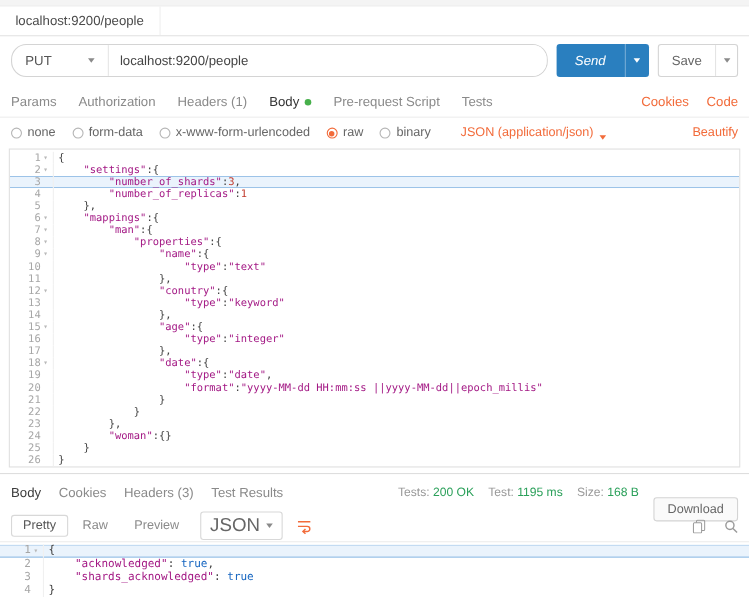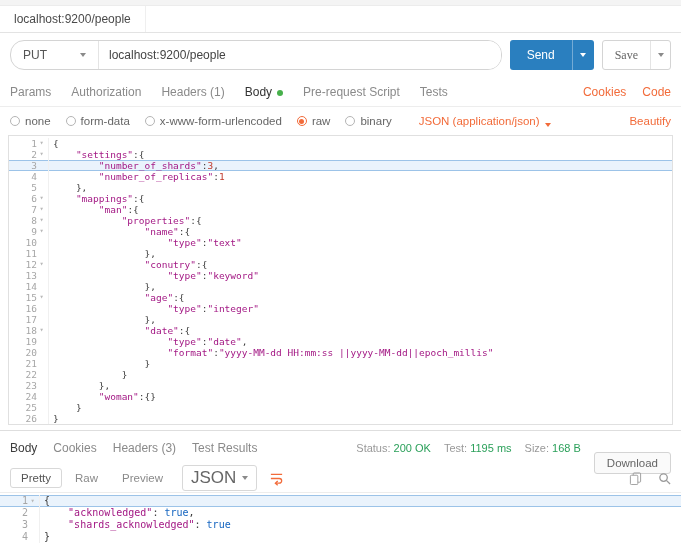--- a/index.html
+++ b/index.html
@@ -14,26 +14,26 @@
 
   .req-row { display:flex; align-items:center; padding:7px 10px; gap:8px; flex:none; }
   .url-group { display:flex; flex:1; border:1px solid #d4d4d4; border-radius:14px; height:30px; background:#fff; overflow:hidden; }
   .method { width:88px; display:flex; align-items:center; justify-content:space-between; padding:0 12px; font-size:12px; color:#555;
             border-right:1px solid #e4e4e4; cursor:pointer; flex:none; }
   .caret { width:0; height:0; border-left:3.5px solid transparent; border-right:3.5px solid transparent;
            border-top:4px solid currentColor; display:inline-block; color:#8a8a8a; }
   .url-input { flex:1; border:none; outline:none; padding:0 10px; font-size:12px; color:#444; font-family:"Liberation Sans",sans-serif; }
 
   .send-btn { display:flex; height:30px; border-radius:3px; overflow:hidden; background:var(--send-blue,#2A7FBF); color:#fff; font-size:12px; flex:none; }
-  .send-main { padding:0 17px; display:flex; align-items:center; cursor:pointer; }
+  .send-main { padding:0 17px; display:flex; align-items:center; cursor:pointer;font-style:italic; }
   .send-caret { width:22px; display:flex; align-items:center; justify-content:center; border-left:1px solid rgba(255,255,255,.35); cursor:pointer; }
   .send-caret .caret { color:#fff; }
 
   .save-btn { display:flex; height:30px; border:1px solid #d4d4d4; border-radius:3px; background:#fff; color:#666; font-size:12px; flex:none; }
-  .save-main { padding:0 12px; display:flex; align-items:center; cursor:pointer;font-family:Liberation Serif, serif; }
+  .save-main { padding:0 12px; display:flex; align-items:center; cursor:pointer; }
   .save-caret { width:20px; display:flex; align-items:center; justify-content:center; border-left:1px solid #e4e4e4; cursor:pointer; }
 
   .req-tabs { display:flex; align-items:center; padding:0 10px; height:30px; font-size:12px; color:#8a8a8a;
               border-bottom:1px solid #ededed; flex:none; }
   #req-tabs-list { display:flex; align-items:center; }
   .req-tab { margin-right:20px; cursor:pointer; white-space:nowrap; }
   .req-tab.active { color:#333; }
   .dot { display:inline-block; width:6px; height:6px; border-radius:50%; background:var(--green-dot,#47B04B); margin-left:5px; }
   .spacer { flex:1; }
   .link { color:var(--accent,#F26B3A); margin-left:16px; font-size:12px; cursor:pointer; }
@@ -355,21 +355,21 @@
     </div>
 
   <div class="resp-header">
     <div id="resp-tabs">
         <span class="resp-tab active">Body</span>
         <span class="resp-tab">Cookies</span>
         <span class="resp-tab">Headers (3)</span>
         <span class="resp-tab">Test Results</span>
       </div>
     <div class="meta" id="resp-meta">
-        <span class="meta-item"><span class="lab">Status: </span><span class="val">200 OK</span></span>
+        <span class="meta-item"><span class="lab">Tests: </span><span class="val">200 OK</span></span>
         <span class="meta-item"><span class="lab">Test: </span><span class="val">1195 ms</span></span>
         <span class="meta-item"><span class="lab">Size: </span><span class="val">168 B</span></span>
       </div>
     <button class="download-btn">Download</button>
   </div>
 
   <div class="resp-toolbar">
     <div id="resp-views">
         <span class="view-btn active">Pretty</span>
         <span class="view-btn">Raw</span>

